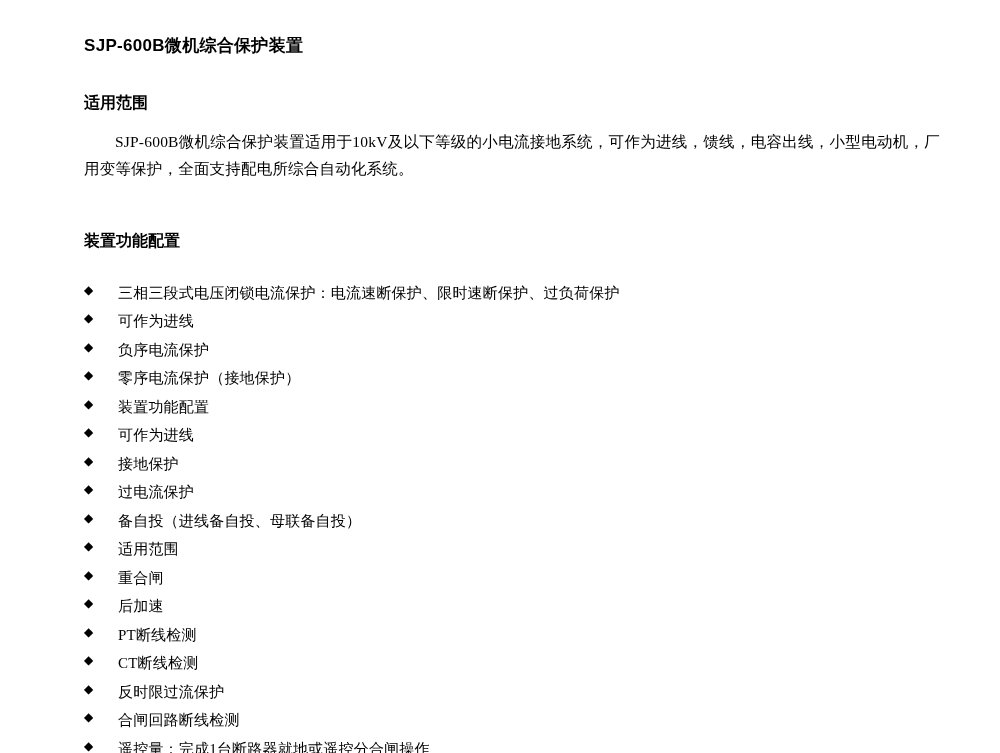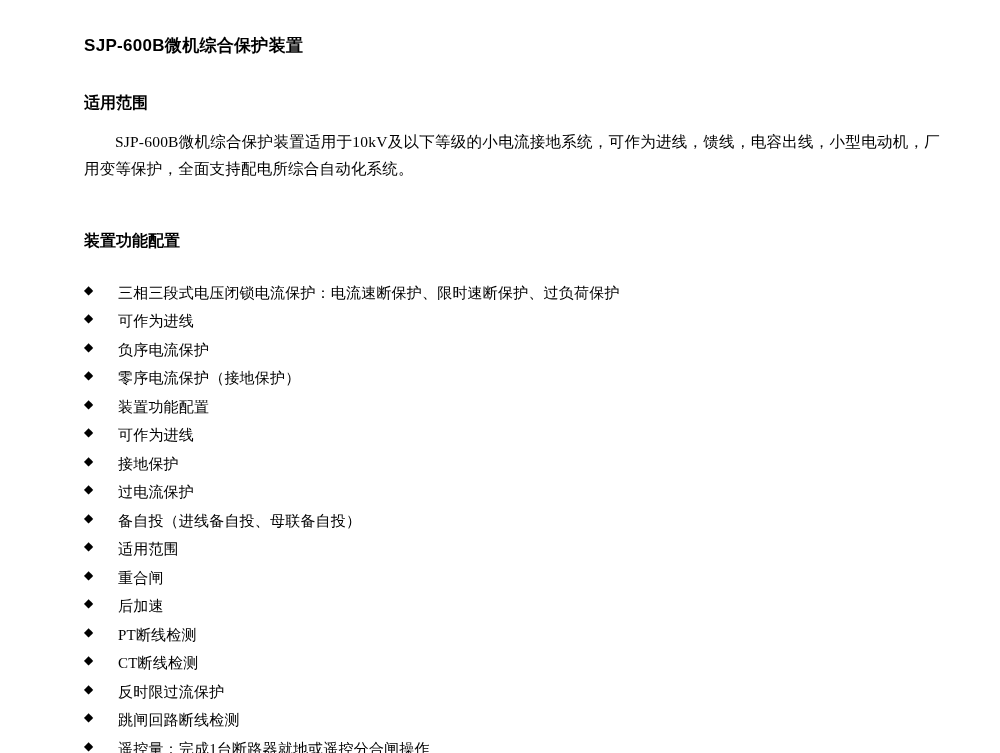--- a/index.html
+++ b/index.html
@@ -143,21 +143,21 @@
     <li class="feature-item">
       <span class="bullet">◆</span>
       <span class="feature-text">CT断线检测</span>
     </li>
     <li class="feature-item">
       <span class="bullet">◆</span>
       <span class="feature-text">反时限过流保护</span>
     </li>
     <li class="feature-item">
       <span class="bullet">◆</span>
-      <span class="feature-text">跳闸回路断线检测</span>
+      <span class="feature-text">合闸回路断线检测</span>
     </li>
     <li class="feature-item">
       <span class="bullet">◆</span>
       <span class="feature-text">遥控量：完成1台断路器就地或遥控分合闸操作</span>
     </li>
     <li class="feature-item">
       <span class="bullet">◆</span>
       <span class="feature-text">故障记录：具有30组可掉电保持的故障记录</span>
     </li>
 

